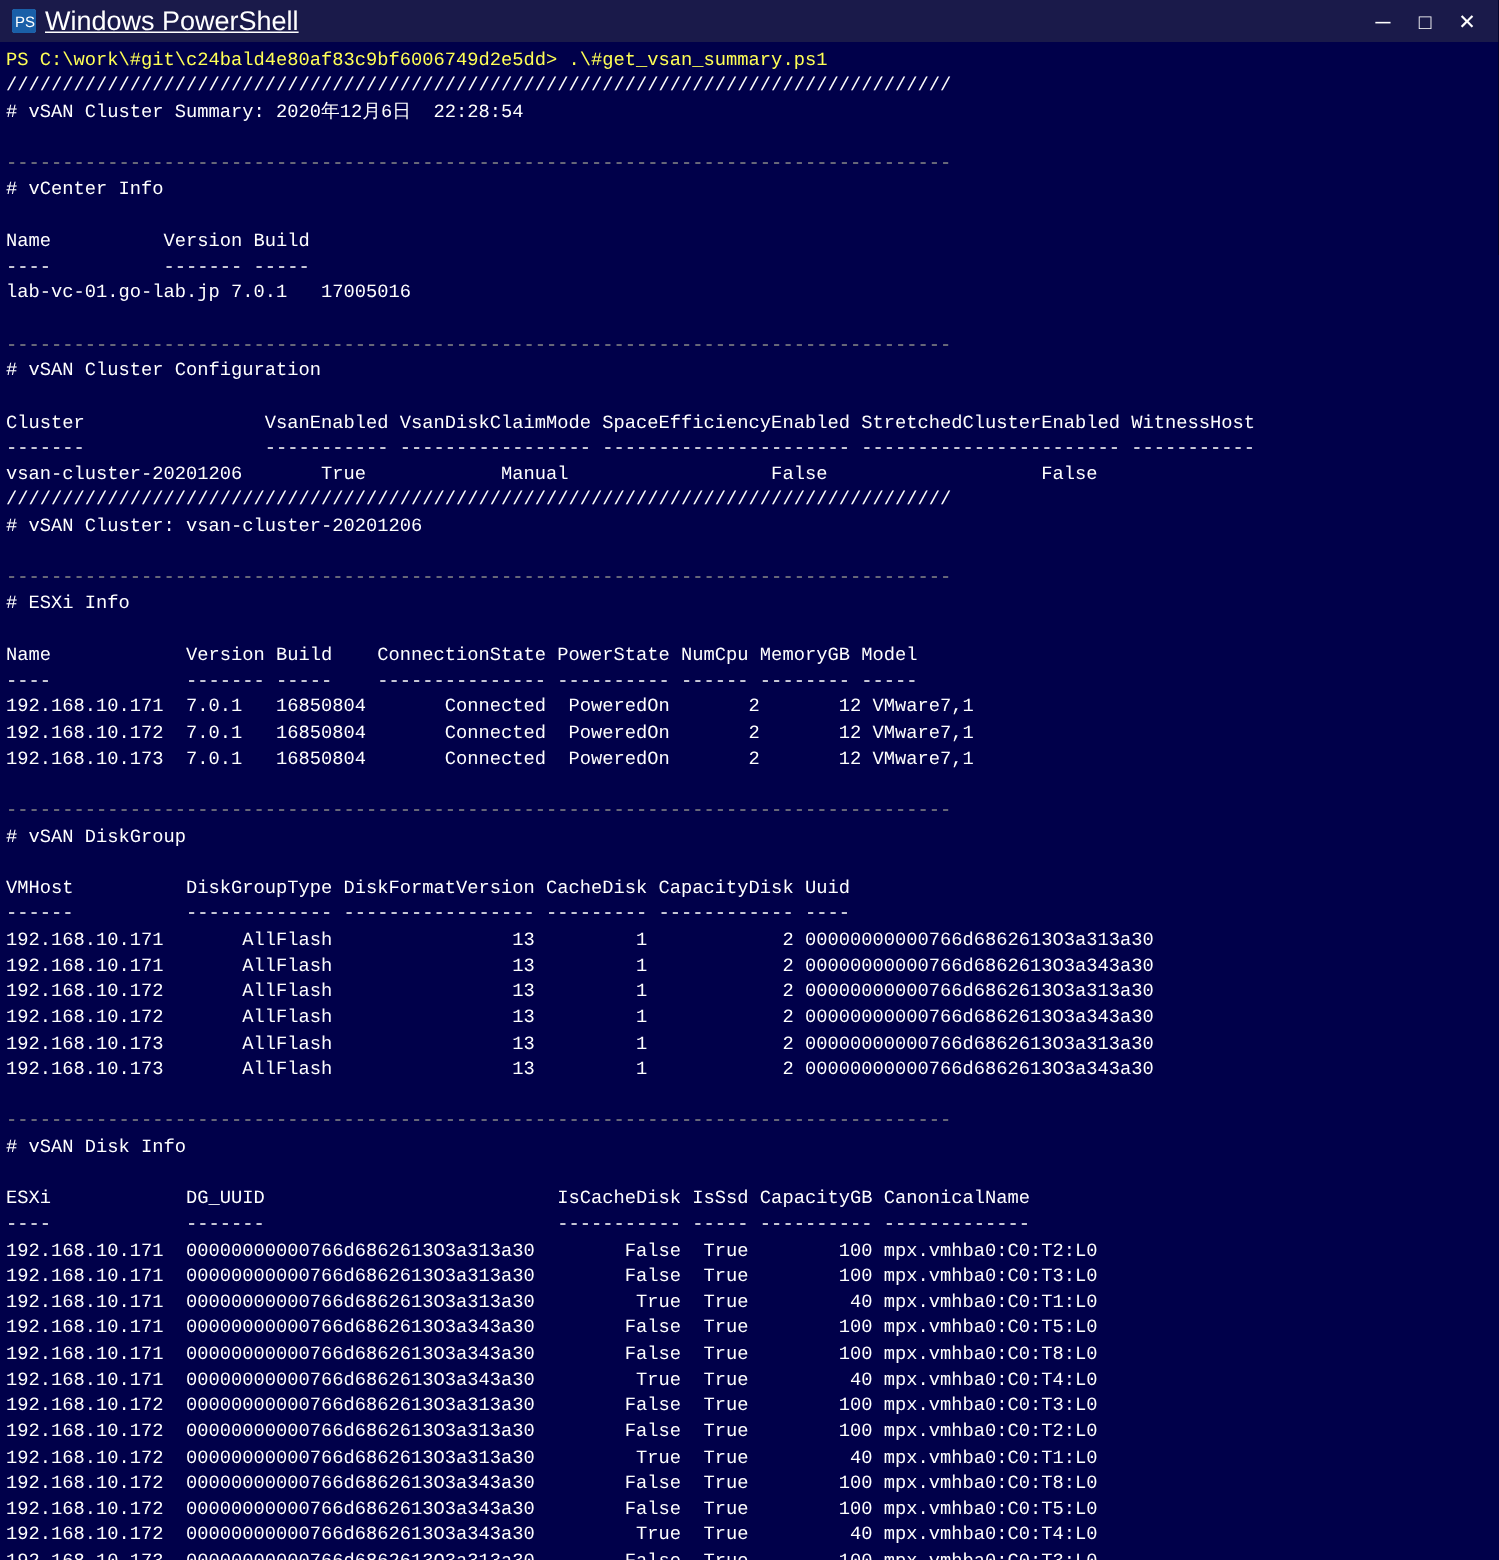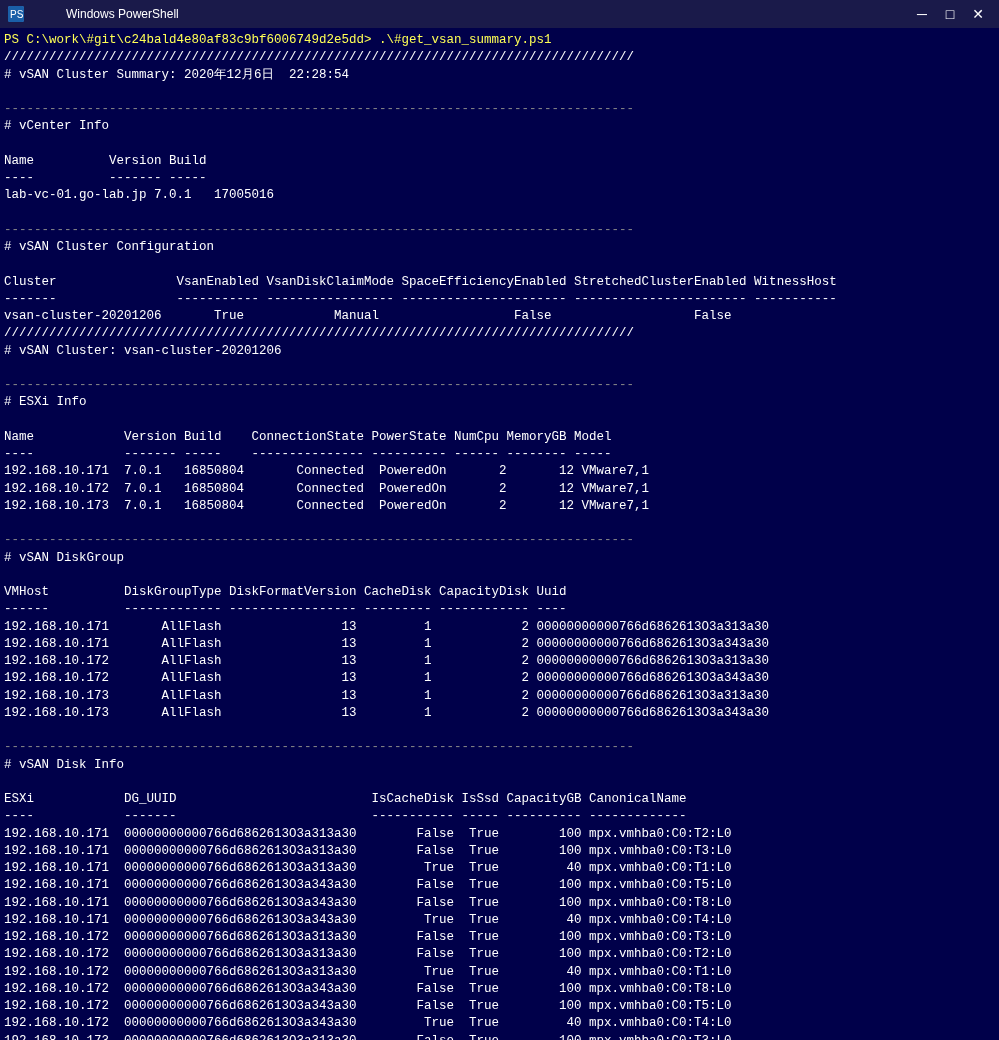--- a/index.html
+++ b/index.html
@@ -13,35 +13,35 @@
     }
 
     
     .titlebar {
       background: #1a1a4a;
       height: 28px;
       display: flex;
       align-items: center;
       padding: 0 8px;
       user-select: none;
-      gap: 36px;
     }
     .titlebar-icon {
       width: 16px;
       height: 16px;
       margin-right: 6px;
       background: #4a90d9;
       border-radius: 2px;
       flex-shrink: 0;
     }
     .titlebar-title {
       color: #fff;
-      font-size: 12px;
+      font-size: 18px;
       font-family: 'Segoe UI', Arial, sans-serif;
       flex: 1;
+      text-decoration: underline;
     }
     .titlebar-buttons {
       display: flex;
       gap: 2px;
     }
     .tb-btn {
       width: 26px;
       height: 20px;
       display: flex;
       align-items: center;

